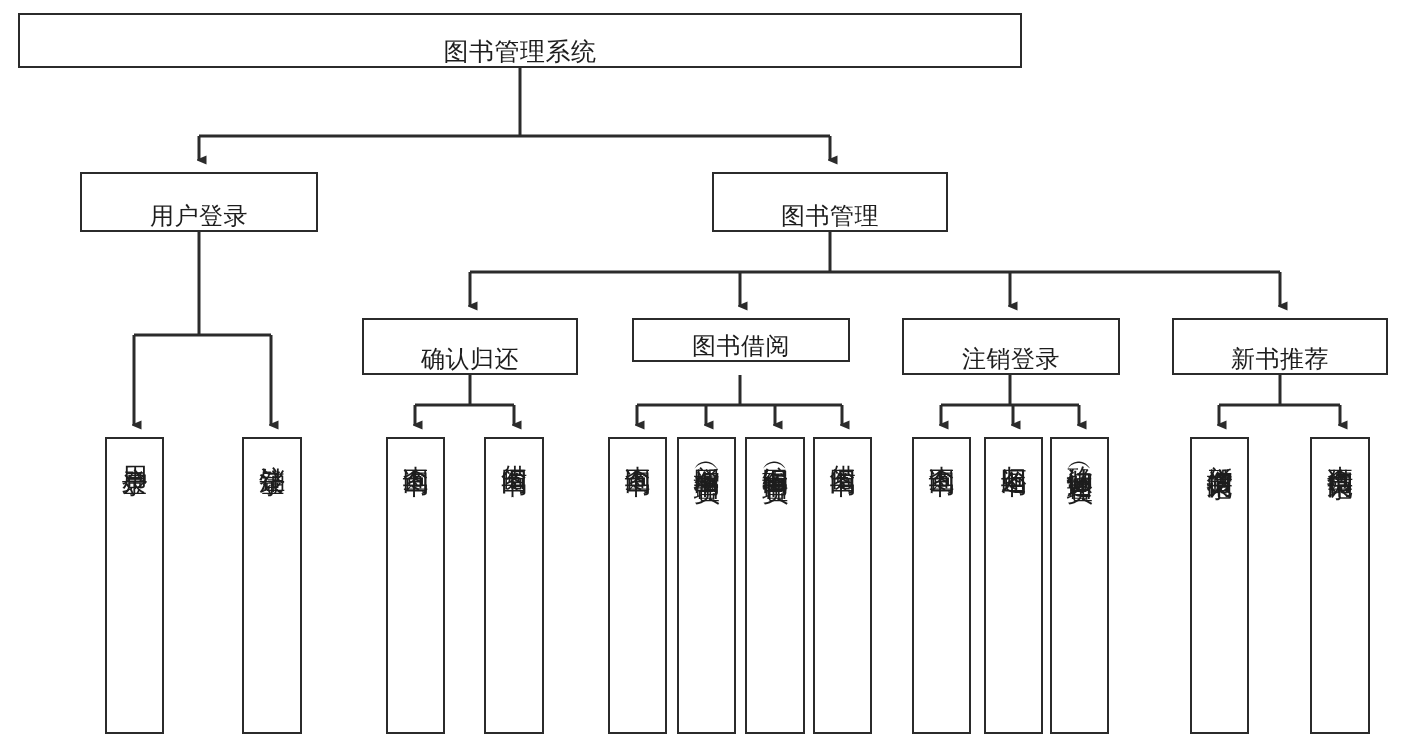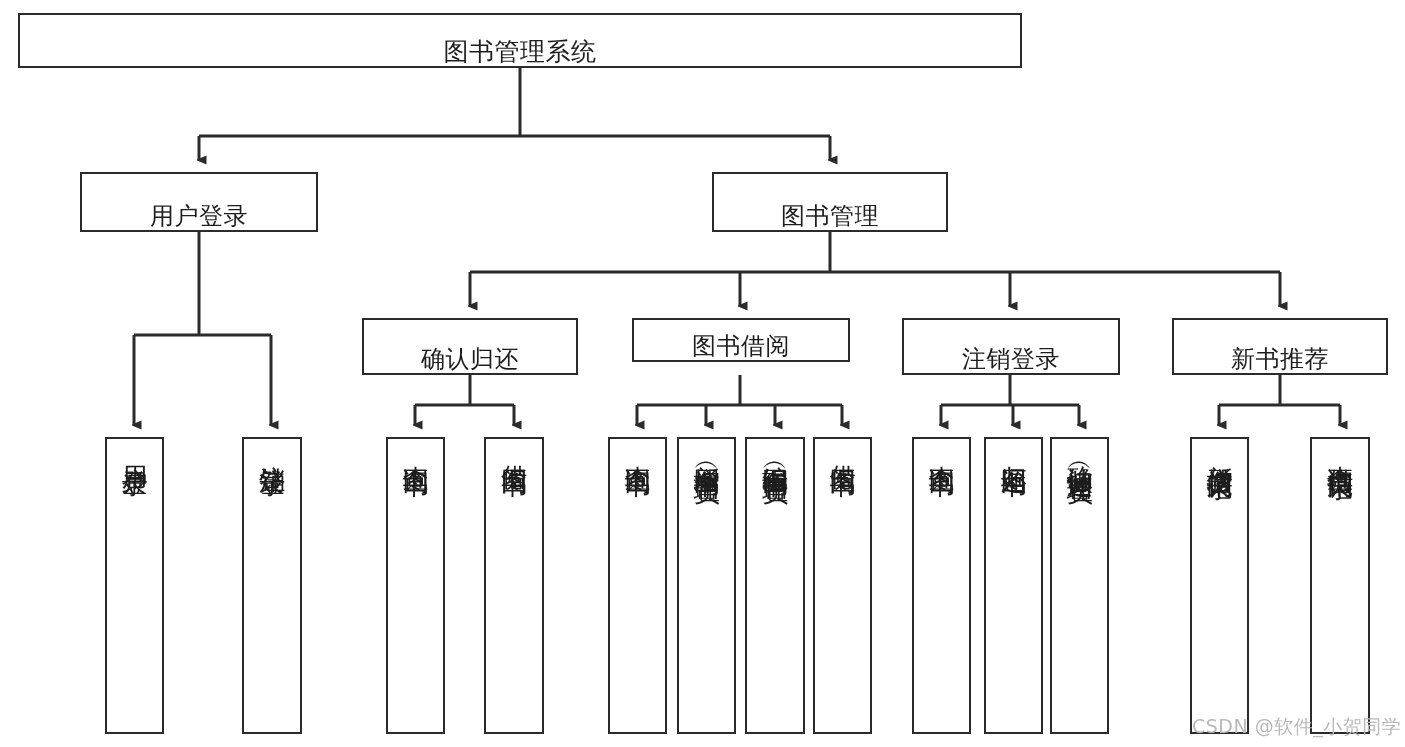--- a/index.html
+++ b/index.html
@@ -184,15 +184,14 @@
   <div class="node vert" style="left:1050px; top:437px; width:59px; height:297px;">
     <span class="label">确认归还（管理员）</span>
   </div>
   <div class="node vert" style="left:1190px; top:437px; width:59px; height:297px;">
     <span class="label">新增借阅记录</span>
   </div>
   <div class="node vert" style="left:1310px; top:437px; width:60px; height:297px;">
     <span class="label">查询借阅记录</span>
   </div>
 
-  <div class="watermark">CSDN @软件_小贺同学</div>
 
 </div>
 
 </body></html>

